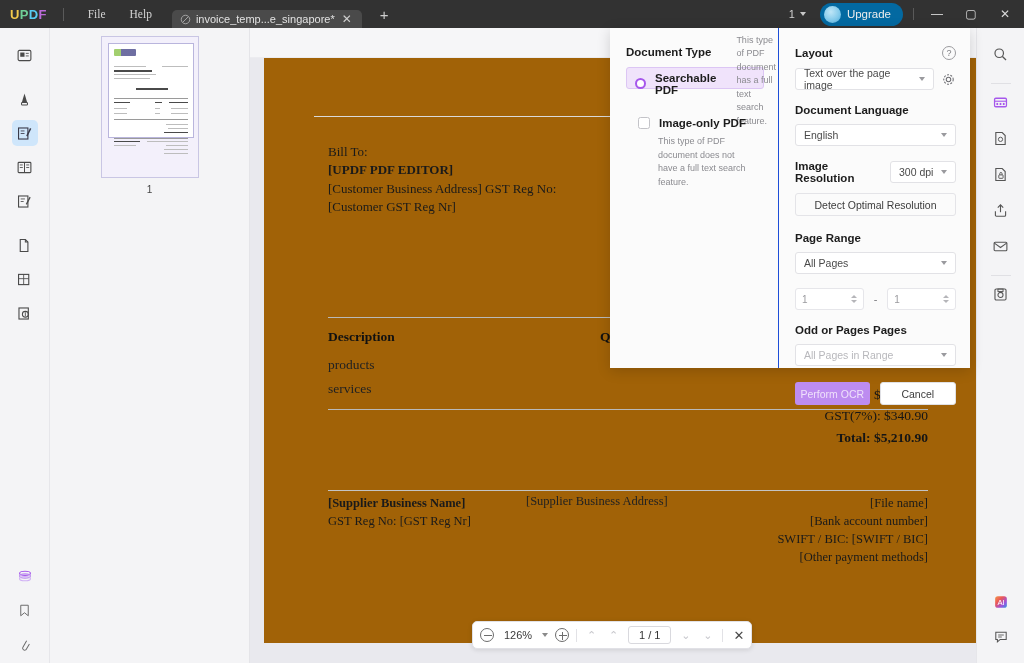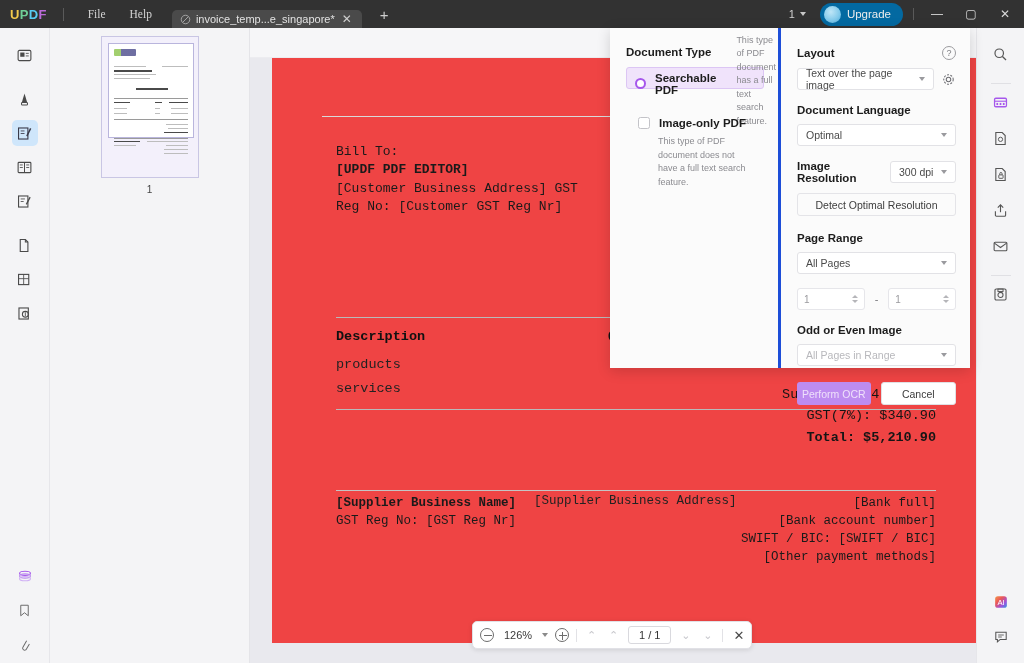--- a/index.html
+++ b/index.html
@@ -96,24 +96,24 @@
   }
   .tool-item { display:flex; align-items:center; gap:6px; font-size:11px; color:#6b6b6b; }
   .tbox { width:15px;height:14px;border:1px solid #8a8a8a;border-radius:2px;display:flex;
     align-items:center;justify-content:center;font-size:9px;font-style:italic;color:#555;}
   .imgico { width:16px;height:13px;background:#4a4a4a;border-radius:2px;position:relative;}
   .imgico::after{content:"";position:absolute;left:2px;bottom:2px;width:0;height:0;
     border-left:4px solid transparent;border-right:4px solid transparent;border-bottom:5px solid #fff;}
   .imgico::before{content:"";position:absolute;right:3px;top:3px;width:3px;height:3px;border-radius:50%;background:#fff;}
 
   .page {
-    position:absolute; top:30px; left:22px; width:714px; height:585px;
-    background:#ef4444;
+    position:absolute; top:30px; left:14px; width:714px; height:585px;
+    background:#a16207;
     padding: 28px 50px;
-    font-family: Liberation Mono, monospace;
+    font-family: Liberation Serif, serif;
   }
   .inv-top-rule { position:absolute; left:50px; right:50px; top:58px; height:1px; background:#d9d9d9;}
   .billto { position:absolute; left:64px; top:85px; font-size:13px; color:#1a1a1a; line-height:1.42; width:250px;}
   .inv-title { position:absolute; right:60px; top:186px; font-size:21px; font-weight:bold; color:#111; }
   .tbl-rule-top { position:absolute; left:64px; right:50px; top:259px; height:1px; background:#b9b9b9;}
   .tbl-head { position:absolute; left:64px; top:271px; font-size:13.5px; font-weight:bold; color:#111;}
   .tbl-head-qty { position:absolute; left:336px; top:271px; font-size:13.5px; font-weight:bold; color:#111;}
   .tbl-rows { position:absolute; left:64px; top:295px; font-size:13.5px; color:#222; line-height:1.75;}
   .tbl-rule-bot { position:absolute; left:64px; right:50px; top:351px; height:1px; background:#b9b9b9;}
   .totals { position:absolute; right:50px; top:326px; text-align:right; font-size:13.5px; color:#151515; line-height:1.58;}
@@ -150,21 +150,21 @@
   .rr-bottom{margin-top:auto;padding-bottom:8px;display:flex;flex-direction:column;align-items:center;}
   .rr-sep{width:20px;height:1px;background:#e0e0e4;margin-top:11px;}
 
   
   .ocr {
     position:absolute; left:610px; top:28px; width:360px; height:340px;
     background:#fbfbfb; box-shadow:0 3px 14px rgba(0,0,0,.16); z-index:20;
     display:flex; border-radius:0 0 2px 2px;
   }
   .ocr-left { width:168px; padding:18px 14px 0 16px; background:#fbfbfb; }
-  .ocr-right { flex:1; padding:18px 14px 0 16px; background:#fbfbfb; border-left:3px solid #1d4ed8;}
+  .ocr-right { flex:1; padding:18px 14px 0 16px; background:#fbfbfb; border-left:1px solid #1d4ed8;}
   .sec-title { font-size:11.5px; font-weight:bold; color:#1c1c1c; margin-bottom:9px; }
   .opt {
     border-radius:7px; padding:10px 11px 11px 11px; margin-bottom:6px;
   }
   .opt.sel { background:#f0e3fb; border:1px solid #dcc6f4; }
   .opt.unsel { border:1px solid transparent; }
   .opt-head { display:flex; align-items:center; gap:9px;margin-top:11px; }
   .radio { width:11px;height:11px;border-radius:50%;border:2.2px solid #a657ec;background:#fff;flex:none;}
   .radio.off { border:1.4px solid #c3c3c8; width:12px;height:12px;border-radius:2.5px;}
   .opt-label { font-size:11.5px; font-weight:bold; color:#1c1c1c; }
@@ -415,21 +415,21 @@
         <div class="grand">Total: $5,210.90</div>
       </div>
 
       <div class="foot-rule"></div>
       <div class="foot-left">
         <div style="font-weight:bold">[Supplier Business Name]</div>
         <div>GST Reg No: [GST Reg Nr]</div>
       </div>
       <div class="foot-mid">[Supplier Business Address]</div>
       <div class="foot-right">
-        <div>[Bank full]</div>
+        <div>[File name]</div>
         <div>[Bank account number]</div>
         <div>SWIFT / BIC: [SWIFT / BIC]</div>
         <div>[Other payment methods]</div>
       </div>
     </div>
   </div>
 
   <div class="bottombar">
     <span class="circ"></span>
     <span class="zoomtxt">126%</span>
@@ -557,21 +557,21 @@
         </div>
         <svg class="gear" viewBox="0 0 20 20">
           <circle cx="10" cy="10" r="3" fill="none" stroke="#6d6d72" stroke-width="1.4"></circle>
           <circle cx="10" cy="10" r="6.3" fill="none" stroke="#6d6d72" stroke-width="1.4" stroke-dasharray="2.6 1.9"></circle>
         </svg>
       </div>
 
       <div class="fld-label" style="margin-bottom:8px;">Document Language</div>
       <div class="selrow">
         <div class="sel">
-          <span>Optimal</span>
+          <span>English</span>
           <span class="tri"></span>
         </div>
       </div>
 
       <div class="res-row">
         <span class="fld-label">Image Resolution</span>
         <div class="sel small">
           <span>300 dpi</span>
           <span class="tri"></span>
         </div>
@@ -597,21 +597,21 @@
         <span class="dash">-</span>
         <div class="spin">
           <span>1</span>
           <span class="arrows">
             <span class="ar up"></span>
             <span class="ar dn"></span>
           </span>
         </div>
       </div>
 
-      <div class="fld-label" style="margin-bottom:8px;">Odd or Even Image</div>
+      <div class="fld-label" style="margin-bottom:8px;">Odd or Pages Pages</div>
       <div class="selrow">
         <div class="sel ph">
           <span>All Pages in Range</span>
           <span class="tri"></span>
         </div>
       </div>
 
       <div class="act-row">
         <div class="btn-primary">Perform OCR</div>
         <div class="btn-secondary">Cancel</div>

